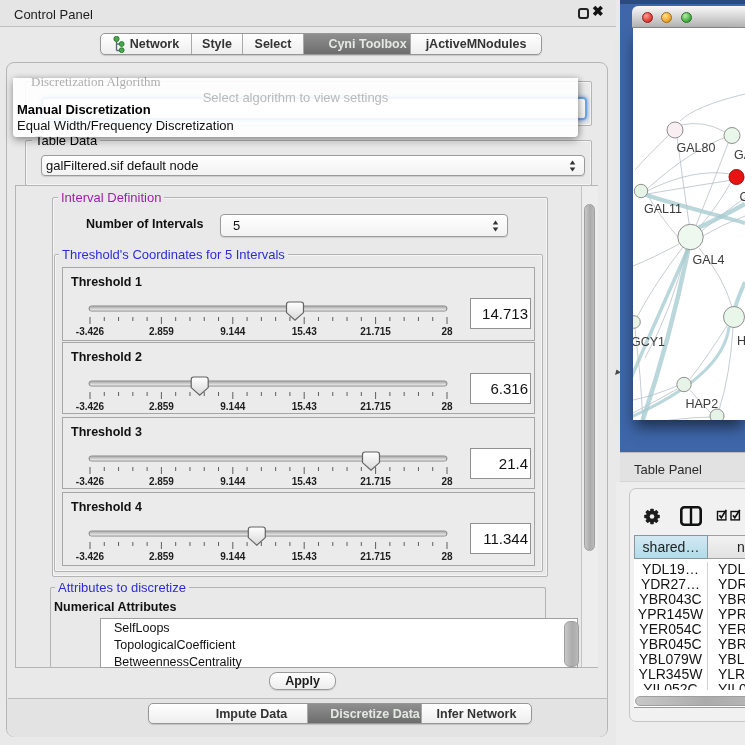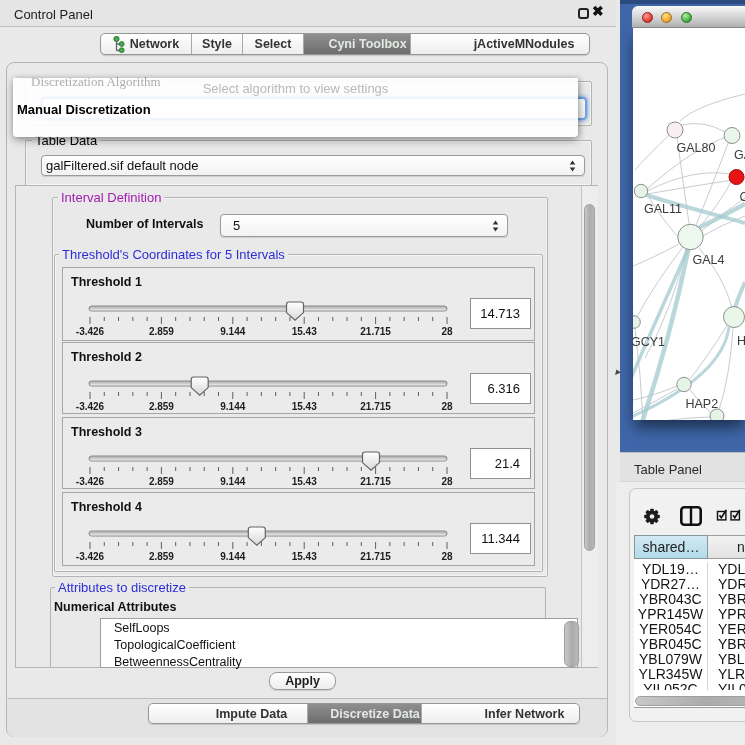--- a/index.html
+++ b/index.html
@@ -15,21 +15,21 @@
 #floatbtn { position:absolute; left:578px; top:8px; width:11px; height:11px;
   border:2px solid #222; border-radius:3px; }
 #closebtn { position:absolute; left:592px; top:3px; font-size:14px; font-weight:bold; color:#111; }
 
 
 .seg { position:absolute; display:flex; border:1px solid #979797; border-radius:5px;
   background:linear-gradient(#ffffff,#eeeeee); height:22px; overflow:hidden;
   box-shadow:0 1px 1px rgba(0,0,0,0.15); }
 .seg .s { display:flex; align-items:center; justify-content:center;
   font-size:12.5px; font-weight:bold; color:#333; border-right:1px solid #a9a9a9; height:100%; }
-.seg .s:last-child { border-right:none;margin-left:48px; }
+.seg .s:last-child { border-right:none; }
 .seg .sel { background:linear-gradient(#8f8f8f,#6d6d6d); color:#e4e9e4;padding-left:21px; }
 
 
 #outer { left:6px; top:62px; width:602px; height:675px; border:1px solid #b6b6b6;
   border-radius:8px; background:#e9e9e9; }
 
 
 .group { position:absolute; border:1px solid #b3b3b3; border-radius:2px;
   box-shadow:inset 0 0 0 1px rgba(255,255,255,0.55); }
 .gtitle { position:absolute; top:-8px; font-size:13px; background:#e9e9e9; padding:0 3px; }
@@ -37,41 +37,41 @@
 
 .combo { position:absolute; background:linear-gradient(#ffffff,#f2f2f2); border:1px solid #9b9b9b;
   border-radius:4px; font-size:13px; color:#111; display:flex; align-items:center;
   box-shadow:0 1px 1px rgba(0,0,0,0.12); }
 .combo .arr { position:absolute; right:7px; top:0; bottom:0; display:flex; align-items:center; }
 
 
 .tpanel { position:absolute; left:62px; width:473px; border:1px solid #a6a6a6; background:#ebebeb; }
 .tpanel .lab { position:absolute; left:8px; top:7px; font-size:12.5px; font-weight:bold; color:#111; }
 .vfield { position:absolute; left:407px; width:61px; height:31px; background:#fff;
-  border:1px solid #919191; font-size:13px; color:#111; text-align:right;
-  line-height:29px; padding-right:10px; }
+  border:1px solid #919191; font-size:15px; color:#111; text-align:right;
+  line-height:29px; padding-right:2px; }
 
 
 .sbthumb { position:absolute; border-radius:6px;
   background:linear-gradient(90deg,#c8c8c8,#ababab 55%,#b9b9b9); border:1px solid #9f9f9f; }
 
 
 #attrlist { position:absolute; background:#fff; border:1px solid #9f9f9f; font-size:12.5px; color:#111; }
 #attrlist div { padding:2px 0 2px 13px; height:17.2px; }
 
 
 #applybtn { position:absolute; border:1px solid #9a9a9a; border-radius:8px;
   background:linear-gradient(#ffffff,#ededed); font-size:12.5px; font-weight:bold; color:#1d1d1d;
   display:flex; align-items:center; justify-content:center; box-shadow:0 1px 1px rgba(0,0,0,0.12); }
 
 
 #popup { position:absolute; left:13px; top:78px; width:565px; height:59px;
   background:rgba(255,255,255,0.9); border-radius:0 0 4px 4px;
   box-shadow:0 3px 9px rgba(0,0,0,0.38), 2px 0 5px rgba(0,0,0,0.12); }
-#popup .r1 { position:absolute; left:0; right:0; top:3px; text-align:center; font-size:13px; color:#b9b9b9; }
+#popup .r1 { position:absolute; left:0; right:0; top:12px; text-align:center; font-size:13px; color:#b9b9b9; }
 #popup .r2 { position:absolute; left:4px; top:24px; font-size:13px; font-weight:bold; color:#000; }
 #popup .r3 { position:absolute; left:4px; top:40px; font-size:13px; color:#111; }
 
 
 #desktop { left:620px; top:0; width:125px; height:452px; background:#3e66a8; }
 #desktop .dark { position:absolute; left:0; top:0; width:125px; height:4px; background:#2b4a7e; }
 #nettitle { position:absolute; left:12px; top:6px; width:113px; height:22px;
   border-radius:6px 0 0 0; background:linear-gradient(#f9f9f9,#b4b4b4);
   border-bottom:1px solid #8a8a8a; }
 .tl { position:absolute; top:6px; width:11px; height:11px; border-radius:50%; }
@@ -339,20 +339,21 @@
   <div class="seg" style="left:148px; top:703px; height:21px;">
     <div class="s" style="width:112px;margin-left:47px;">Impute Data</div>
     <div class="s sel" style="width:114px;">Discretize Data</div>
     <div class="s" style="width:109px;">Infer Network</div>
   </div>
 
   <div id="popup">
     <div style="position:absolute; left:18px; top:-4px; font-size:13px; color:rgba(40,40,40,0.38);font-family:Liberation Serif, serif;">Discretization Algorithm</div>
     <div class="r1">Select algorithm to view settings</div>
     <div class="r2">Manual Discretization</div>
+    <div class="r3">Equal Width/Frequency Discretization</div>
   </div>
 
   <svg class="abs" style="left:614px; top:368px;" width="8" height="8" viewBox="0 0 8 8">
     <path d="M1 7 L2.5 1.5 L7 4.5 Z" fill="#4a4a4a"></path>
     </svg>
 
   <div id="desktop" class="abs">
     <div class="dark"></div>
     <div id="nettitle">
       <div class="tl" style="left:10px; background:radial-gradient(circle at 35% 30%, #ff9d96, #e23b33 65%, #b02520); border:1px solid #92201c;"></div>

